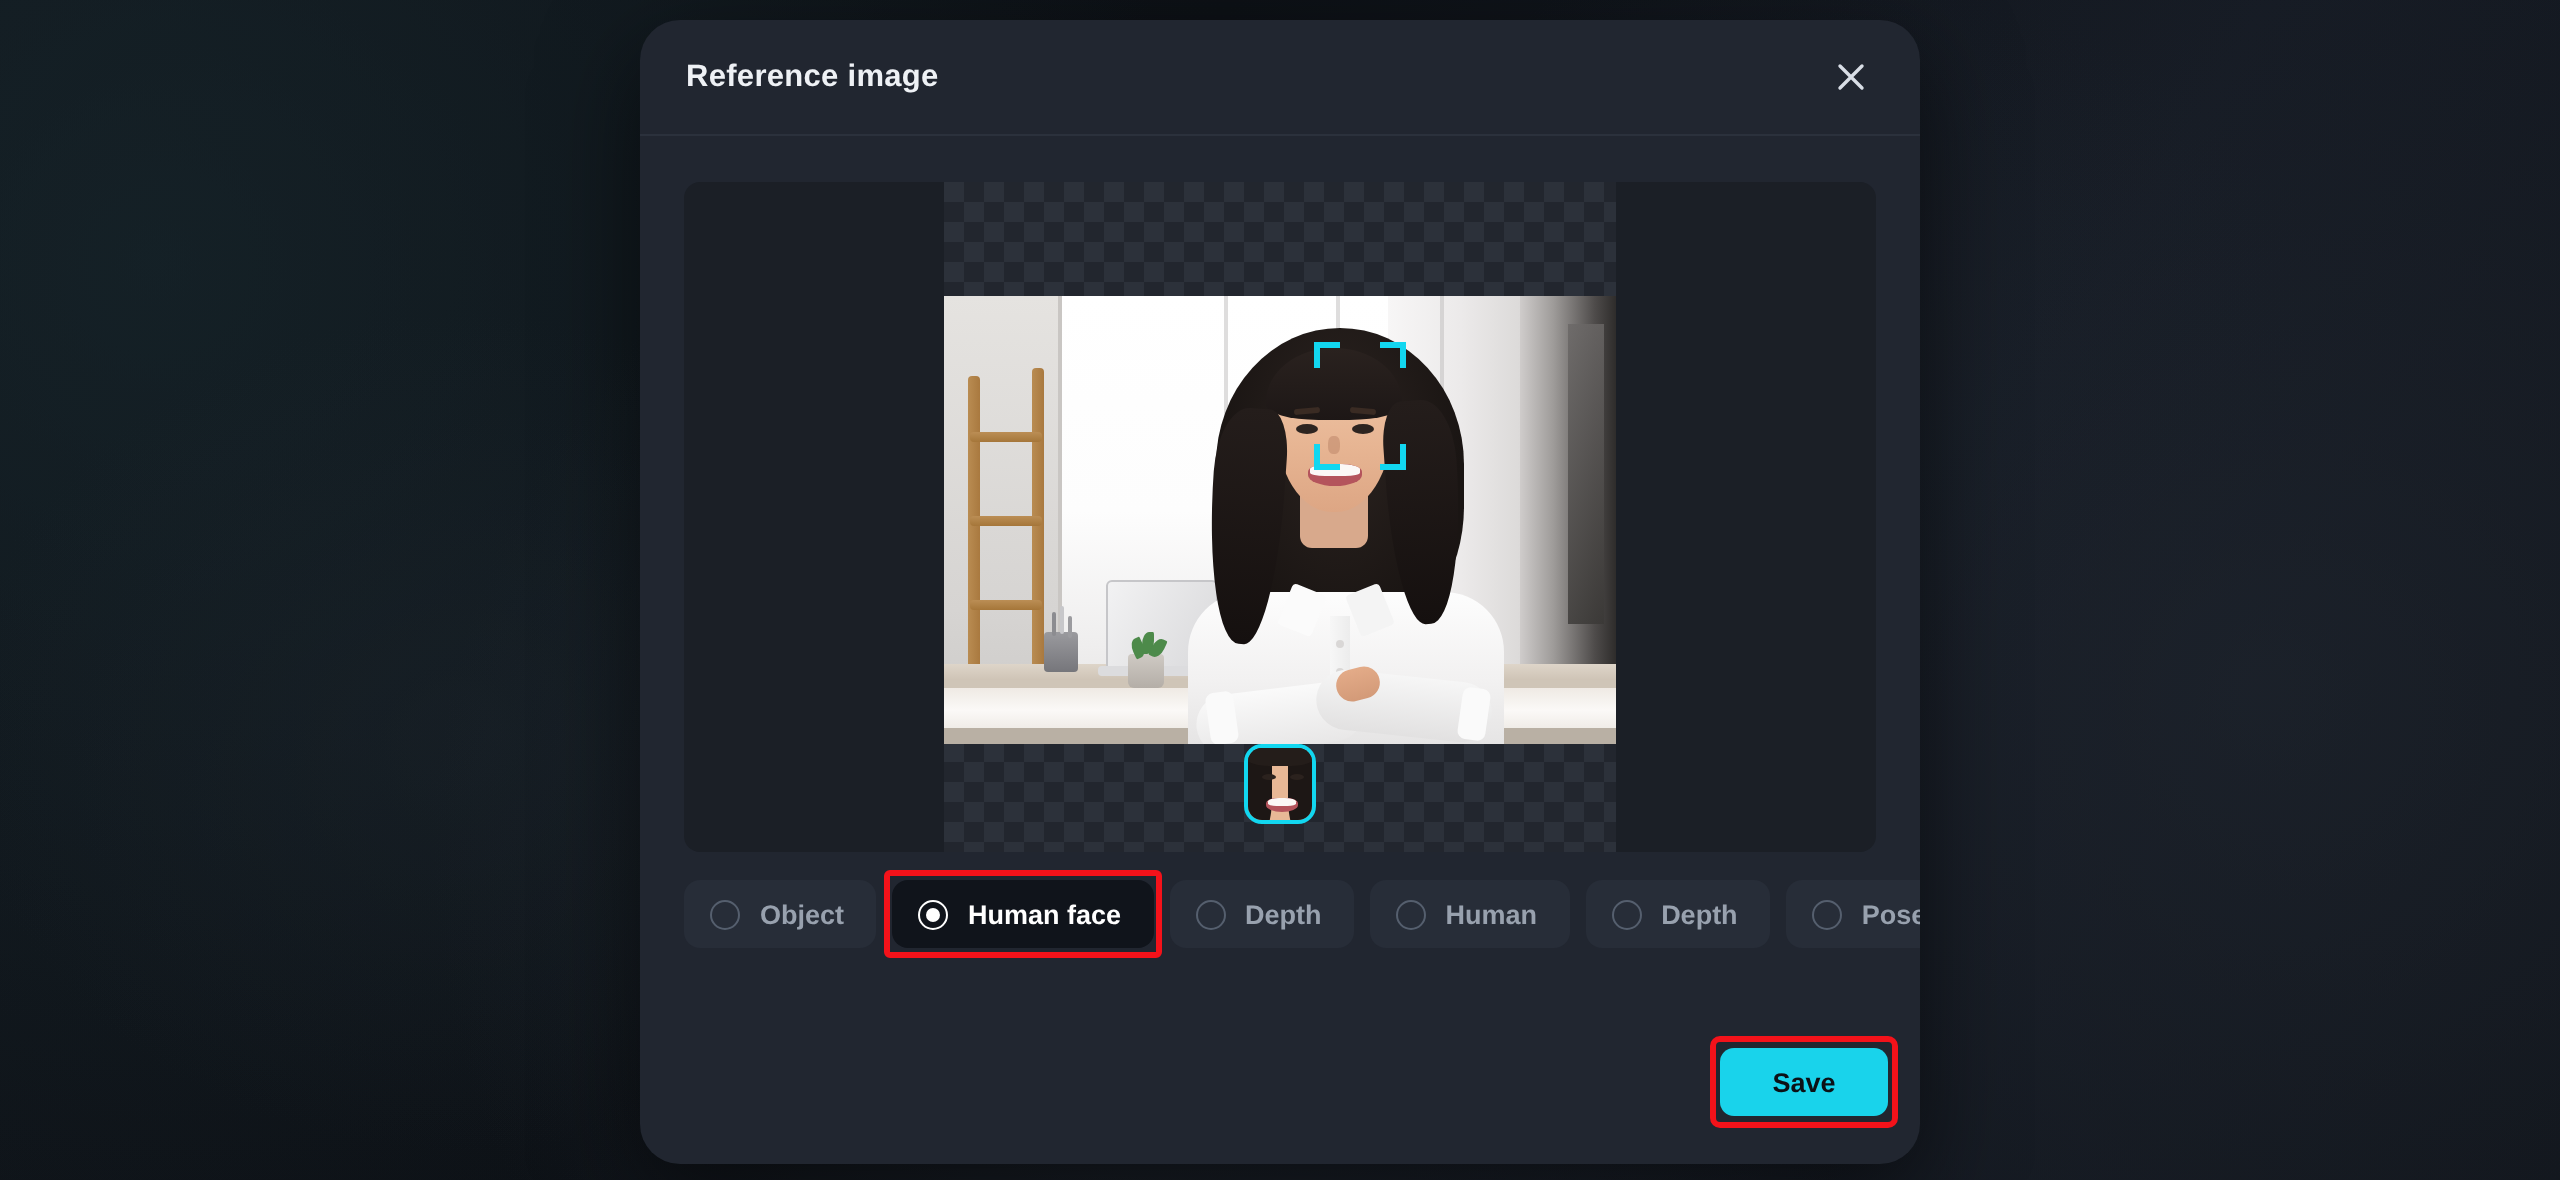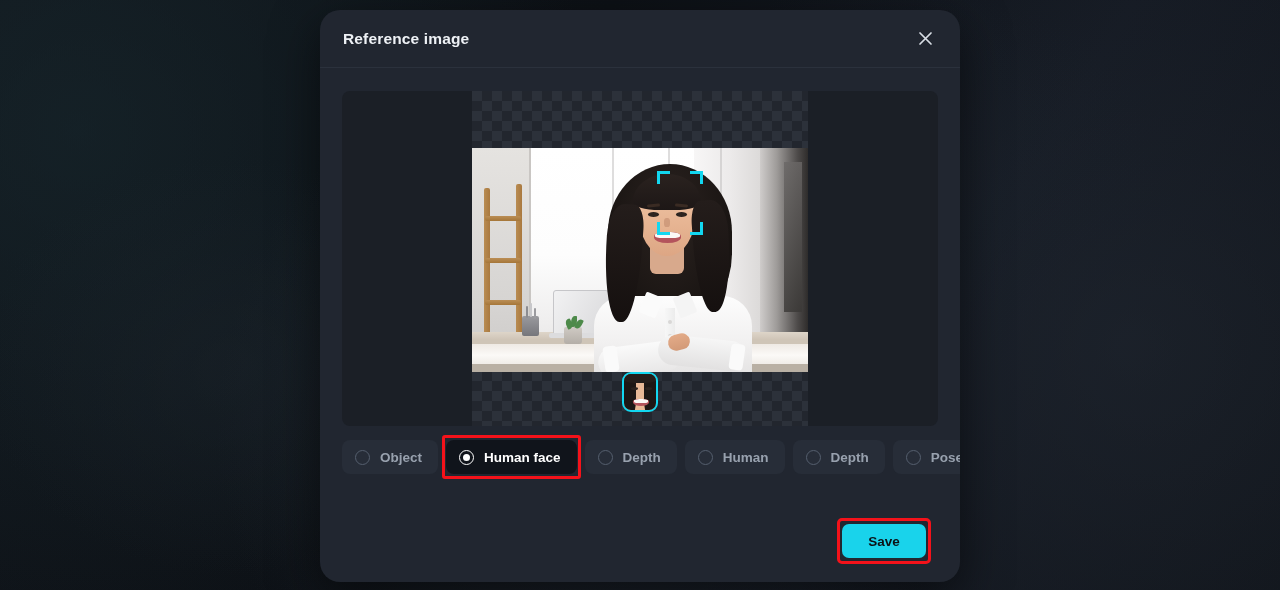--- a/index.html
+++ b/index.html
@@ -242,21 +242,21 @@
 
   
   .hl-ring {
     position:absolute; border:3px solid #f4121a; border-radius:3px;
     pointer-events:none;
   }
   #hl-human { left:-4px; top:-5px; right:-4px; bottom:-5px; }
 
   
   .dlg-footer {
-    flex: 0 0 auto; padding: 20px 34px 24px 22px;
+    flex: 0 0 auto; padding: 20px 16px 24px 22px;
     display:flex; justify-content:flex-end;
   }
   .save-wrap { position:relative; }
   .save-btn {
     width:84px; height:34px; border:none; border-radius:7px;
     background:#19d3eb; color:#0c1116; font-size:13.5px; font-weight:bold;
     cursor:pointer; font-family:"Liberation Sans", sans-serif;
   }
   #hl-save { left:-5px; top:-6px; right:-5px; bottom:-6px; border-radius:5px; }
 </style>

